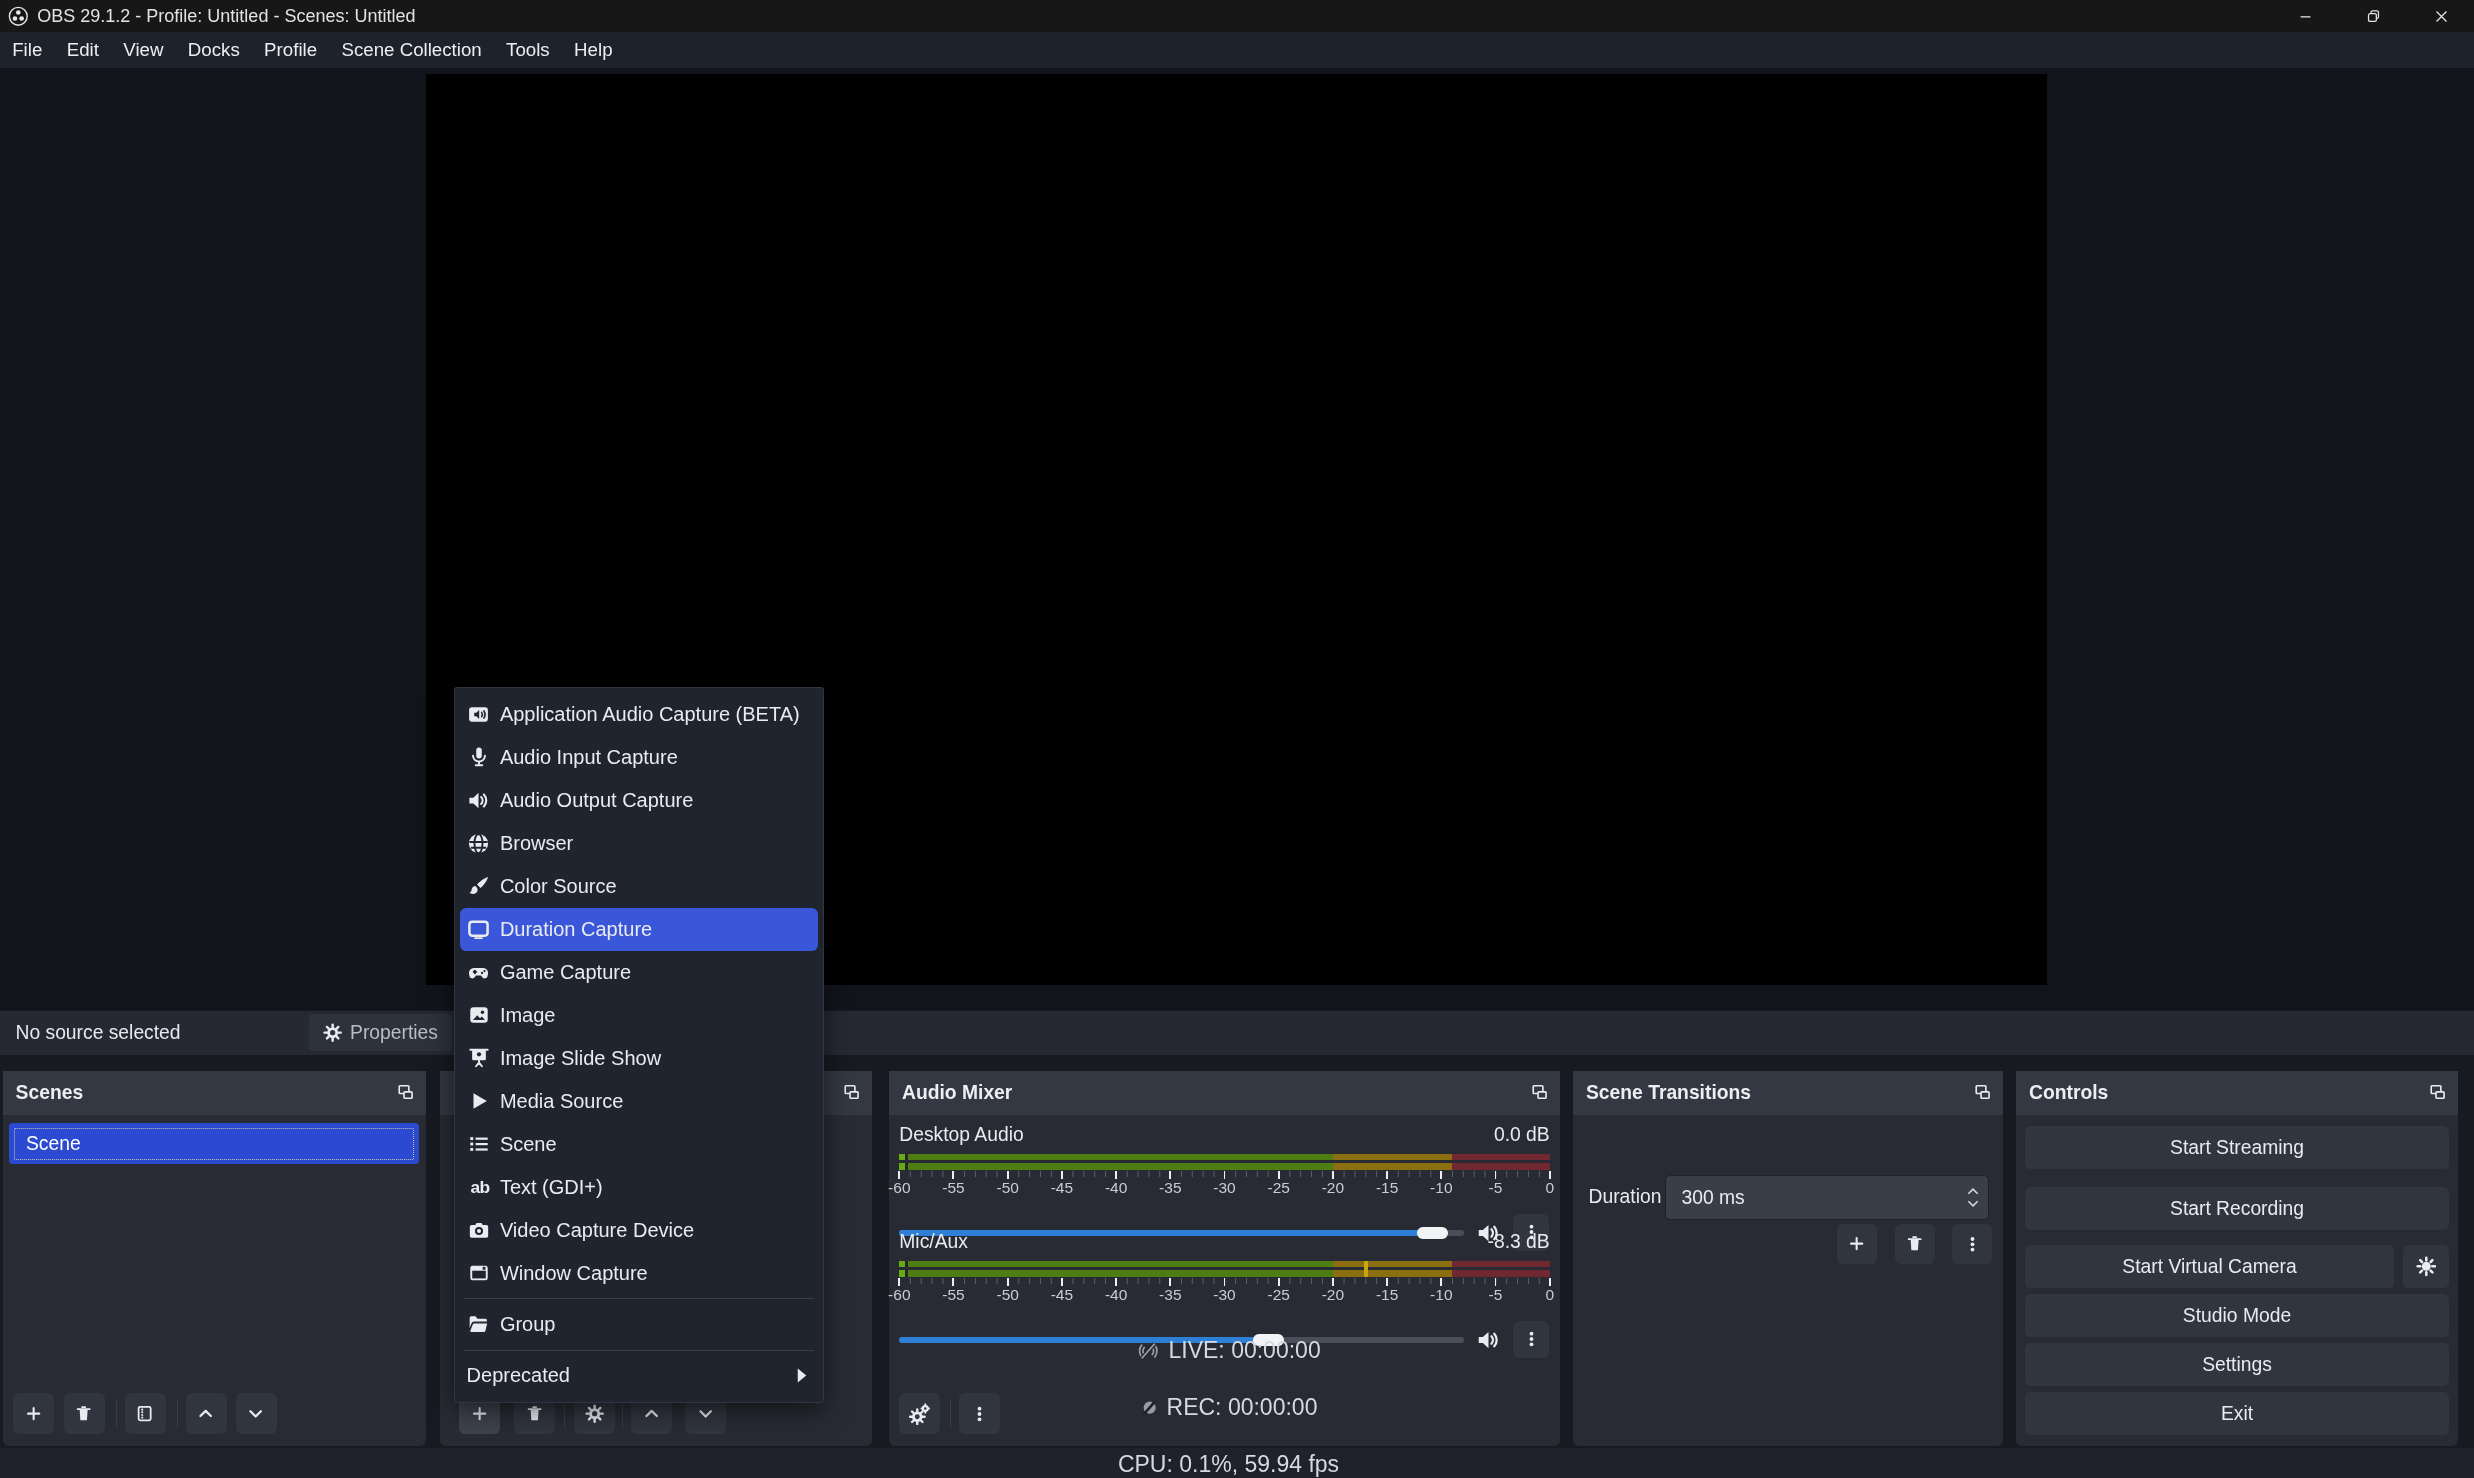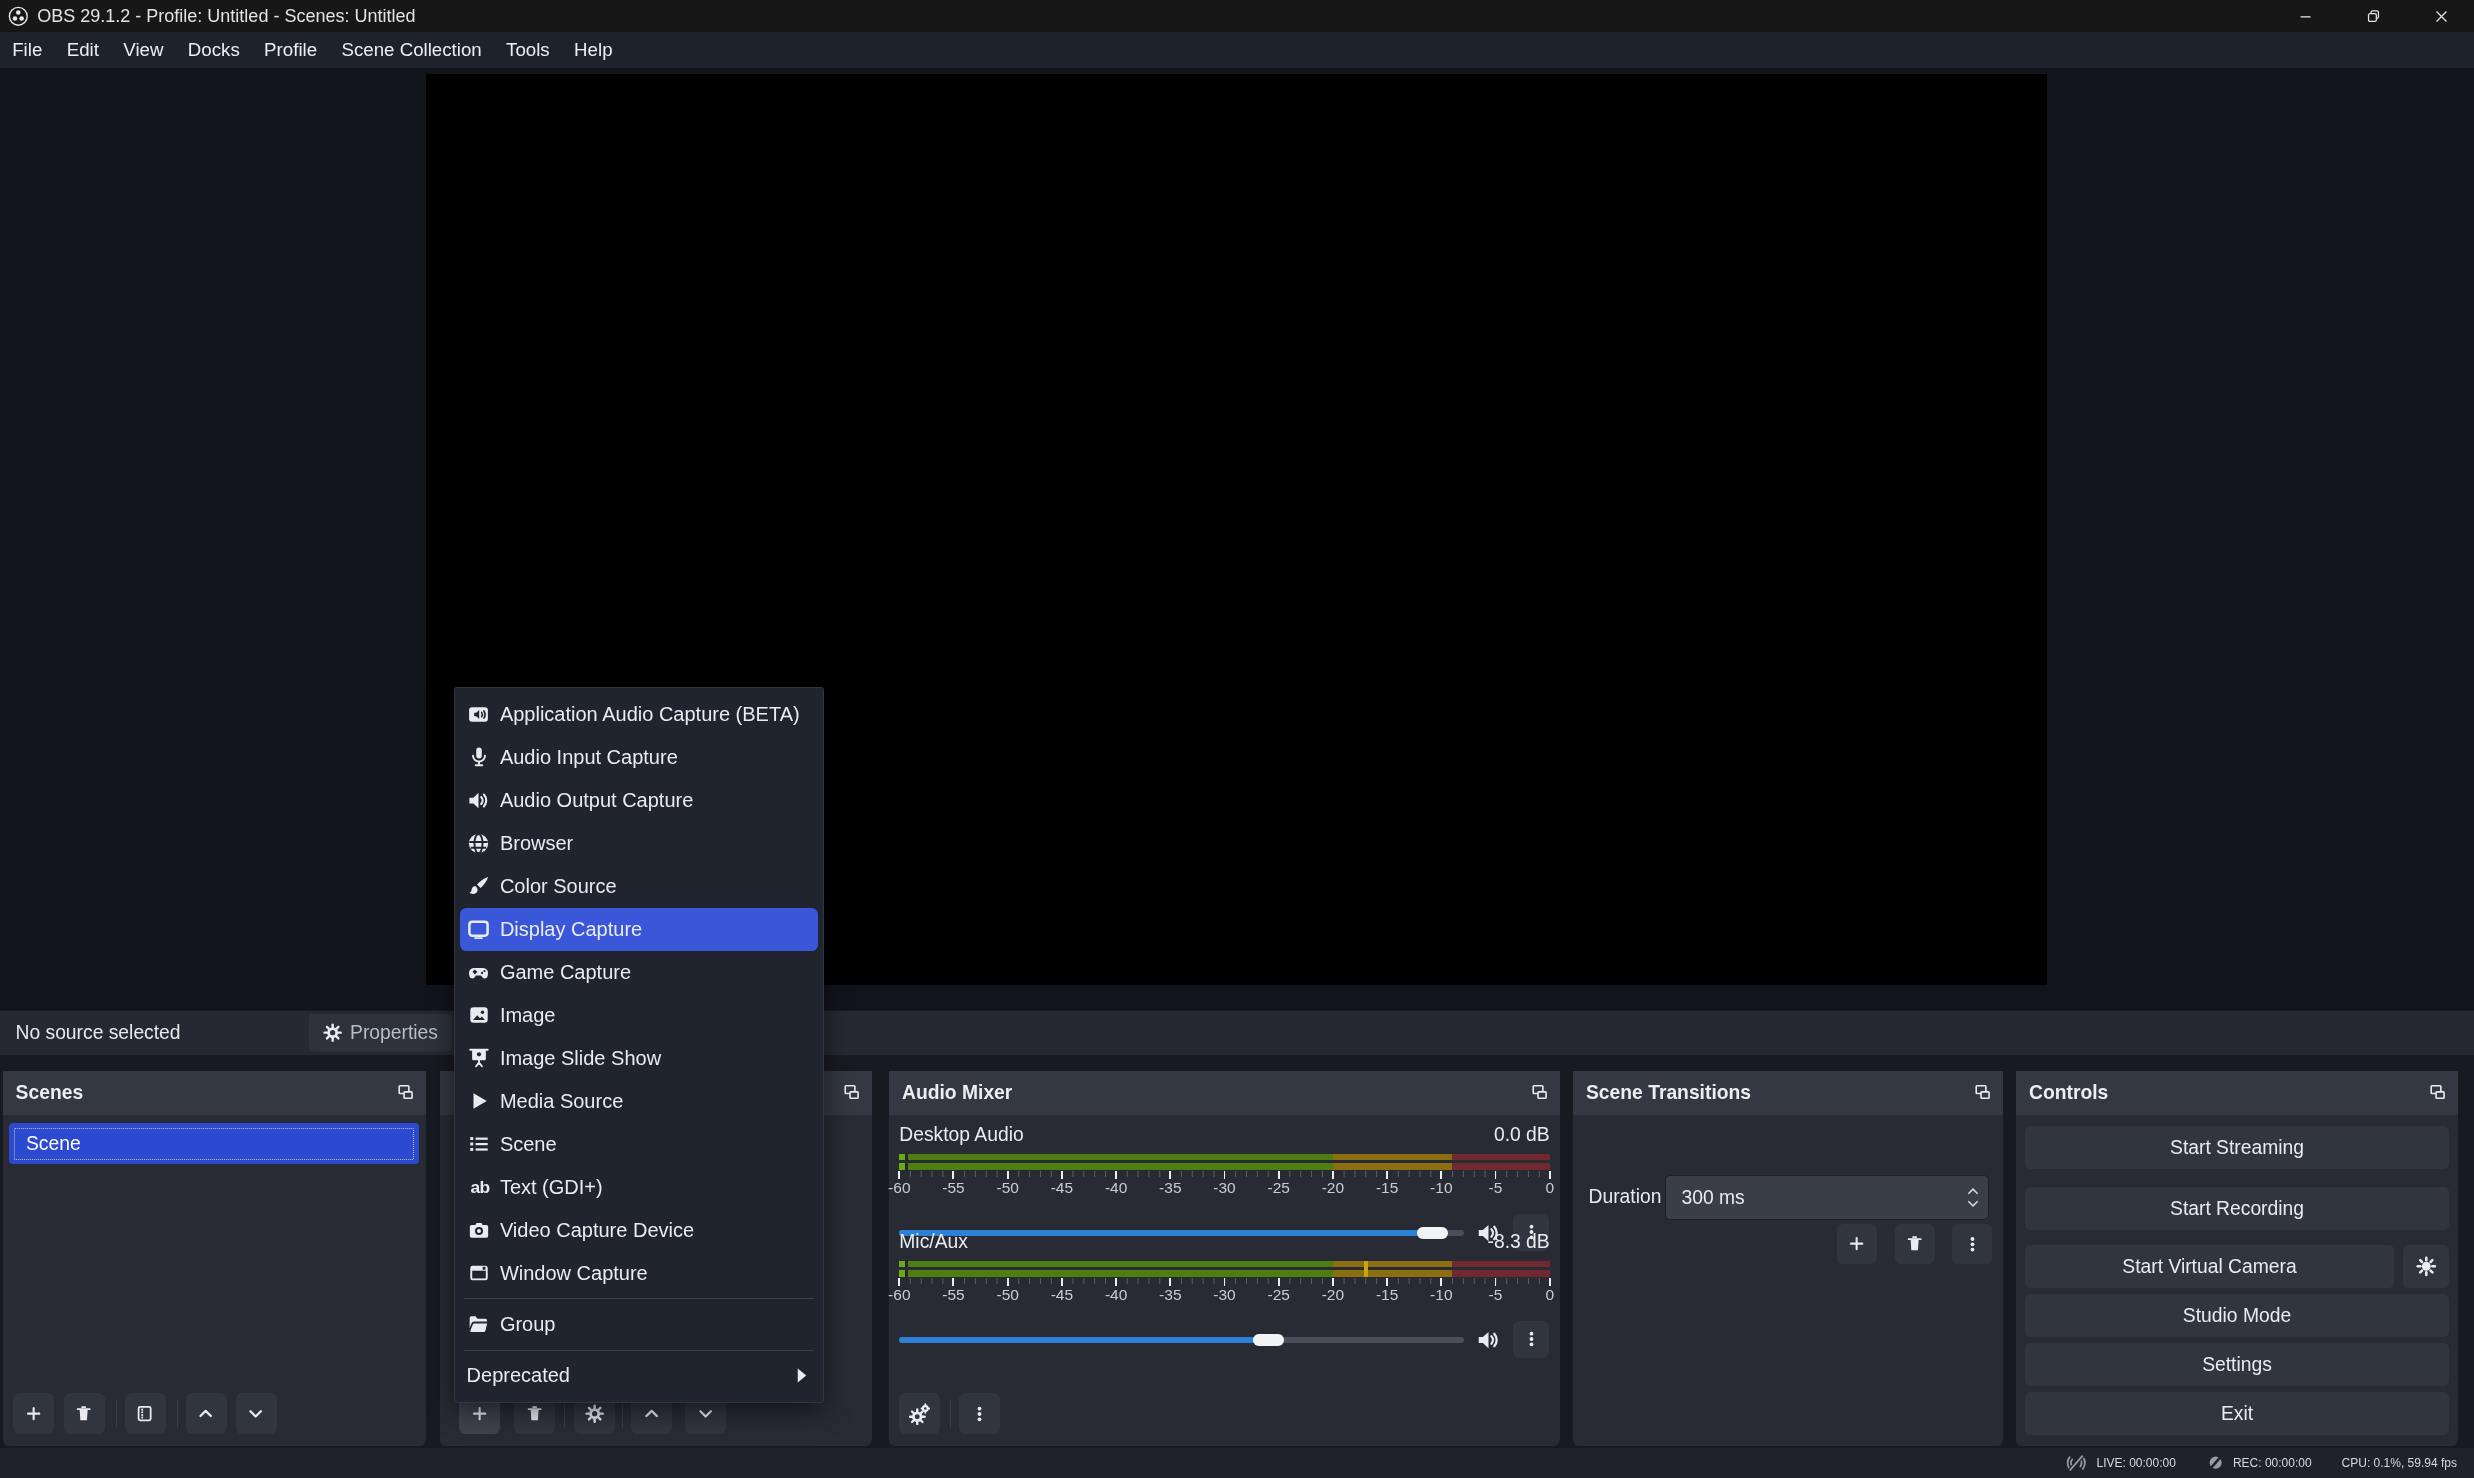--- a/index.html
+++ b/index.html
@@ -102,21 +102,21 @@
   
   .ctl-btn{position:absolute;left:9px;width:424px;height:43px;background:#31353f;border-radius:5.2px;
            display:flex;align-items:center;justify-content:center;font-size:19.3px;color:#e9ebf0;}
   .ctl-btn.narrow{width:369px;}
   .ctl-gear{position:absolute;left:387px;width:46px;height:43px;background:#31353f;border-radius:5.2px;
             display:flex;align-items:center;justify-content:center;}
 
   
   .statusbar{position:absolute;left:0;top:1448px;width:100%;height:30px;background:#1f222a;
              display:flex;align-items:center;justify-content:flex-end;gap:30px;
-             padding-right:18px;box-sizing:border-box;font-size:12px;color:#d6d9df;}
+             padding-right:18px;box-sizing:border-box;font-size:23px;color:#d6d9df;flex-direction:column;}
   .sgroup{display:flex;align-items:center;gap:7.7px;}
   .sicon{color:#969ba5;}
 
   
   .ctxmenu{position:absolute;left:454px;top:687px;width:370px;background:#20242e;
            border:0.6px solid #31353f;box-sizing:border-box;border-radius:2.6px;
            box-shadow:0 6.4px 26px rgba(0,0,0,.55);padding:4.5px 0;z-index:50;}
   .mi{height:43px;margin:0 5.2px;padding-left:6.4px;display:flex;align-items:center;gap:10.3px;
       font-size:20px;color:#e9ebf0;border-radius:6.4px;}
   .mi.hl{background:var(--c-menu_highlight,#3a57d9);}
@@ -626,21 +626,21 @@
         </span>
       <span class="mil">Color Source</span>
     </div>
     <div class="mi hl">
       <span class="mic">
           <svg width="23" height="23" viewBox="0 0 24 24" class="ic">
             <rect x="2.5" y="4" width="19" height="14.5" rx="3" fill="none" stroke="currentColor" stroke-width="2.6"></rect>
             <path d="M8.5 21h7" stroke="currentColor" stroke-width="2" stroke-linecap="round"></path>
           </svg>
         </span>
-      <span class="mil">Display Capture</span>
+      <span class="mil">Duration Capture</span>
     </div>
     <div class="mi">
       <span class="mic">
           <svg width="24.5" height="24.5" viewBox="0 0 24 24" class="ic">
             <path d="M7.2 7.5h9.6a5.2 5.2 0 0 1 5.1 6.2l-.5 2.4a3 3 0 0 1-5.2 1.3l-1.6-1.9H9.4l-1.6 1.9a3 3 0 0 1-5.2-1.3l-.5-2.4a5.2 5.2 0 0 1 5.1-6.2z" fill="currentColor"></path>
             <g fill="#20242e">
               <rect x="6" y="10.7" width="4.6" height="1.9" rx=".5"></rect>
               <rect x="7.3" y="9.4" width="1.9" height="4.6" rx=".5"></rect>
               <circle cx="15.7" cy="12.8" r="1.2"></circle>
               <circle cx="18.3" cy="10.8" r="1.2"></circle>

